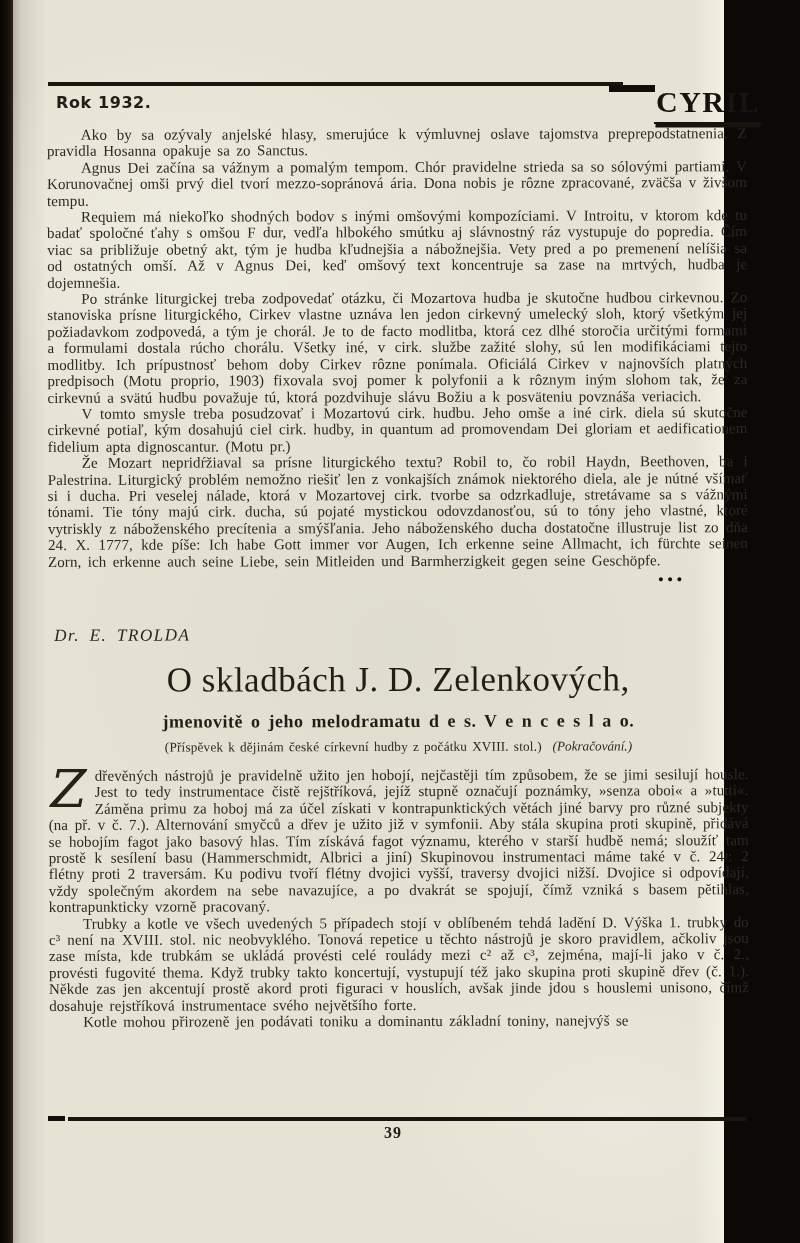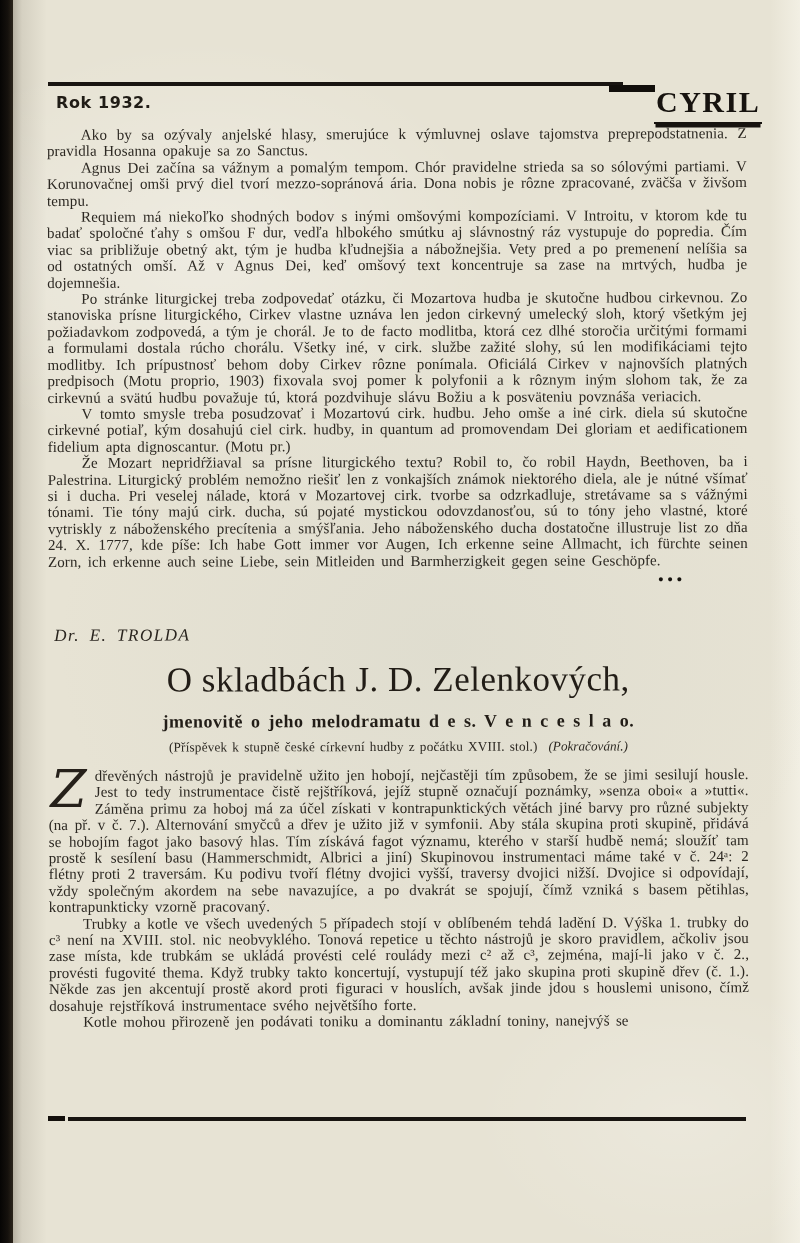--- a/index.html
+++ b/index.html
@@ -1,17 +1,17 @@
 <!DOCTYPE html>
 <html><head>
 <meta charset="utf-8">
 <style>
   html,body{margin:0;padding:0;}
   body{width:800px;height:1243px;overflow:hidden;background:#0b0908;}
-  .page{position:relative;width:800px;height:1243px;background:#0b0908;font-family:"Liberation Serif",serif;}
+  .page{position:relative;width:724px;height:1243px;background:#0b0908;font-family:"Liberation Serif",serif;}
   .edge-left{position:absolute;left:0;top:0;width:13px;height:1243px;
     background:linear-gradient(90deg,#060504 0%,#15110d 60%,#2b241a 100%);}
   .paper{position:absolute;left:13px;top:0;right:0;bottom:0;
     background-color:#e7e3d4;
     background-image:
       radial-gradient(ellipse 420px 300px at 24% 20%, rgba(255,255,255,0.30), rgba(255,255,255,0) 70%),
       radial-gradient(ellipse 520px 430px at 55% 52%, rgba(168,178,172,0.12), rgba(168,178,172,0) 75%),
       radial-gradient(ellipse 300px 200px at 85% 90%, rgba(255,255,255,0.18), rgba(255,255,255,0) 70%),
       linear-gradient(90deg, rgba(55,45,30,0.28) 0px, rgba(55,45,30,0.10) 9px, rgba(55,45,30,0) 34px),
       linear-gradient(270deg, rgba(251,249,240,0.55) 0px, rgba(251,249,240,0) 30px);
@@ -70,29 +70,30 @@
       <p class="para">Po stránke liturgickej treba zodpovedať otázku, či Mozartova hudba je skutočne hudbou cirkevnou. Zo stanoviska prísne liturgického, Cirkev vlastne uznáva len jedon cirkevný umelecký sloh, ktorý všetkým jej požiadavkom zodpovedá, a tým je chorál. Je to de facto modlitba, ktorá cez dlhé storočia určitými formami a formulami dostala rúcho chorálu. Všetky iné, v cirk. službe zažité slohy, sú len modifikáciami tejto modlitby. Ich prípustnosť behom doby Cirkev rôzne ponímala. Oficiálá Cirkev v najnovších platných predpisoch (Motu proprio, 1903) fixovala svoj pomer k polyfonii a k rôznym iným slohom tak, že za cirkevnú a svätú hudbu považuje tú, ktorá pozdvihuje slávu Božiu a k posväteniu povznáša veriacich.</p>
       <p class="para">V tomto smysle treba posudzovať i Mozartovú cirk. hudbu. Jeho omše a iné cirk. diela sú skutočne cirkevné potiaľ, kým dosahujú ciel cirk. hudby, in quantum ad promovendam Dei gloriam et aedificationem fidelium apta dignoscantur. (Motu pr.)</p>
       <p class="para">Že Mozart nepridŕžiaval sa prísne liturgického textu? Robil to, čo robil Haydn, Beethoven, ba i Palestrina. Liturgický problém nemožno riešiť len z vonkajších známok niektorého diela, ale je nútné všímať si i ducha. Pri veselej nálade, ktorá v Mozartovej cirk. tvorbe sa odzrkadluje, stretávame sa s vážnými tónami. Tie tóny majú cirk. ducha, sú pojaté mystickou odovzdanosťou, sú to tóny jeho vlastné, ktoré vytriskly z náboženského precítenia a smýšľania. Jeho náboženského ducha dostatočne illustruje list zo dňa 24. X. 1777, kde píše: Ich habe Gott immer vor Augen, Ich erkenne seine Allmacht, ich fürchte seinen Zorn, ich erkenne auch seine Liebe, sein Mitleiden und Barmherzigkeit gegen seine Geschöpfe.</p>
 
       <div class="end-mark">•••</div>
 
       <div class="author">Dr. E. TROLDA</div>
       <h1 class="title">O skladbách J. D. Zelenkových,</h1>
       <div class="subtitle">jmenovitě o jeho melodramatu d e s. V e n c e s l a o.</div>
       <div class="credit-row">
-        <span class="credit">(Příspěvek k stupně české církevní hudby z počátku XVIII. stol.)</span>
+        <span class="credit">(Příspěvek k dějinám české církevní hudby z počátku XVIII. stol.)</span>
         <span class="continuation">(Pokračování.)</span>
       </div>
 
       <p class="para dropcap-para">
         <span class="dropcap">Z</span><span>dřevěných nástrojů je pravidelně užito jen hobojí, nejčastěji tím způsobem, že se jimi sesilují housle. Jest to tedy instrumentace čistě rejštříková, jejíž stupně označují poznámky, »senza oboi« a »tutti«. Záměna primu za hoboj má za účel získati v kontrapunktických větách jiné barvy pro různé subjekty (na př. v č. 7.). Alternování smyčců a dřev je užito již v symfonii. Aby stála skupina proti skupině, přidává se hobojím fagot jako basový hlas. Tím získává fagot významu, kterého v starší hudbě nemá; sloužíť tam prostě k sesílení basu (Hammerschmidt, Albrici a jiní) Skupinovou instrumentaci máme také v č. 24ᵃ: 2 flétny proti 2 traversám. Ku podivu tvoří flétny dvojici vyšší, traversy dvojici nižší. Dvojice si odpovídají, vždy společným akordem na sebe navazujíce, a po dvakrát se spojují, čímž vzniká s basem pětihlas, kontrapunkticky vzorně pracovaný.</span>
       </p>
       <p class="para">Trubky a kotle ve všech uvedených 5 případech stojí v oblíbeném tehdá ladění D. Výška 1. trubky do c³ není na XVIII. stol. nic neobvyklého. Tonová repetice u těchto nástrojů je skoro pravidlem, ačkoliv jsou zase místa, kde trubkám se ukládá provésti celé roulády mezi c² až c³, zejména, mají-li jako v č. 2., provésti fugovité thema. Když trubky takto koncertují, vystupují též jako skupina proti skupině dřev (č. 1.). Někde zas jen akcentují prostě akord proti figuraci v houslích, avšak jinde jdou s houslemi unisono, čímž dosahuje rejstříková instrumentace svého největšího forte.</p>
       <p class="para">Kotle mohou přirozeně jen podávati toniku a dominantu základní toniny, nanejvýš se</p>
 
     </div>
 
     <div class="foot-dash"></div>
     <div class="foot-rule"></div>
+    <div class="page-number">39</div>
 
   </div>
 </div>
 
 </body></html>

